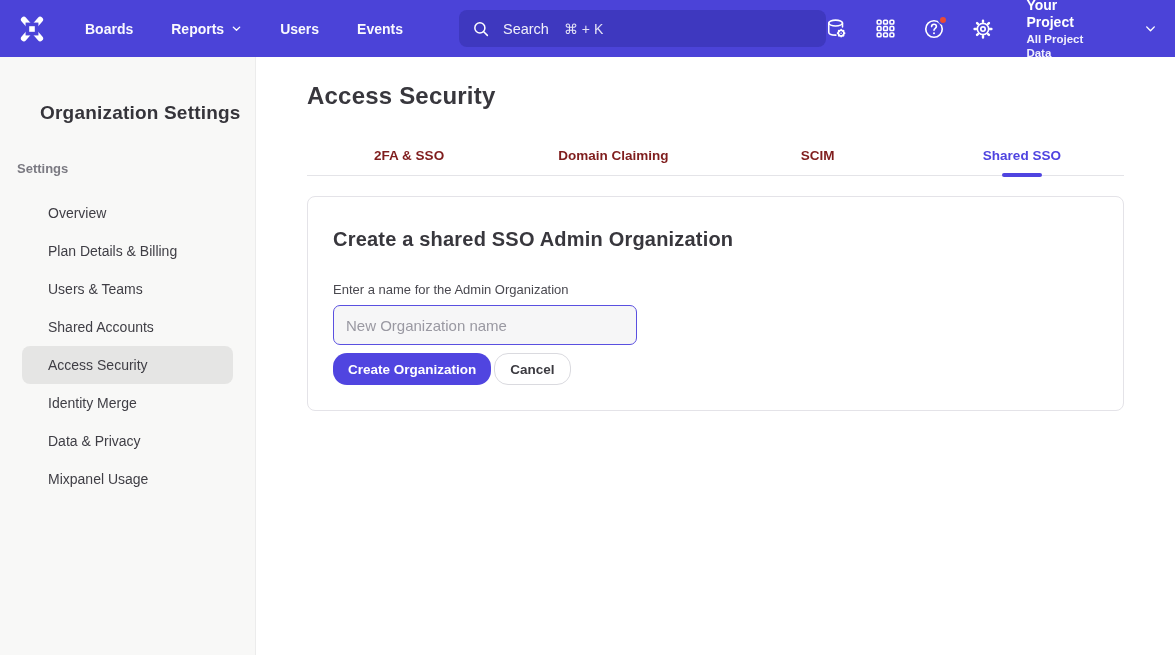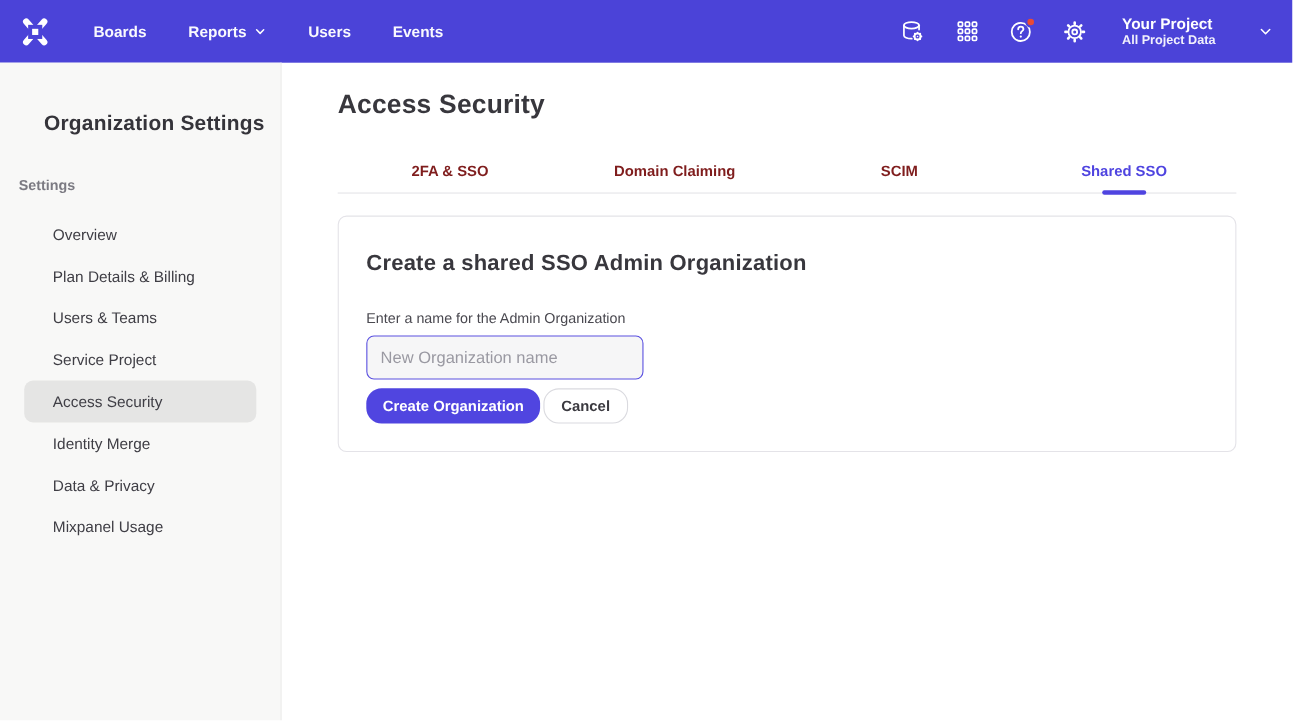--- a/index.html
+++ b/index.html
@@ -54,21 +54,21 @@
   .tab.active { color:#4f44e0; }
   .tab .underline { display:none; }
   .tab.active .underline { display:block; position:absolute; left:50%;
     transform:translateX(-50%); bottom:-2px; width:40px; height:4px;
     border-radius:2px; background:#4f44e0; }
 
   .card { margin-top:20px; border:1px solid #e4e3e8; border-radius:8px;
     padding:31px 25px 25px; background:#fff; }
   .card-title { font-size:20px; font-weight:700; color:#38373d; letter-spacing:.2px; }
   .input-label { margin-top:31px; font-size:13px; color:#4a4950; }
-  .org-input { margin-top:8px; display:block; width:252px; height:40px;
+  .org-input { margin-top:8px; display:block; width:304px; height:40px;
     border:1.5px solid #5a50e0; border-radius:7px; background:#f6f6f7;
     padding:0 12px; font-size:15px; color:#38373d; outline:none;
     font-family:"Liberation Sans", sans-serif; }
   .org-input::placeholder { color:#9a99a2; }
   .btn-row { margin-top:8px; display:flex; gap:3px; }
   .btn { height:32px; border-radius:14px; font-size:13.5px; cursor:pointer;
     font-family:"Liberation Sans", sans-serif; }
   .btn-primary { padding:0 15px; background:#5045e0; color:#fff; border:none;
     font-weight:700; }
   .btn-secondary { padding:0 15px; background:#fff; color:#3b3a40;
@@ -99,20 +99,30 @@
       </span>
     </div>
     <div class="nav-item">
       <span>Users</span>
     </div>
     <div class="nav-item">
       <span>Events</span>
     </div>
   </nav>
 
+  <div class="searchbox">
+    <span style="display:flex;">
+      <svg width="18" height="18" viewBox="0 0 24 24">
+          <circle cx="10.5" cy="10.5" r="6.7" fill="none" stroke="#fff" stroke-width="2"></circle>
+          <line x1="15.6" y1="15.6" x2="20.5" y2="20.5" stroke="#fff" stroke-width="2" stroke-linecap="round"></line>
+        </svg>
+    </span>
+    <span class="s-label">Search</span>
+    <span class="s-short">⌘ + K</span>
+  </div>
 
   <div class="nav-right">
     <div class="nav-icon">
       <svg width="22" height="22" viewBox="0 0 24 24" fill="none" stroke="#fff" stroke-width="1.7" stroke-linecap="round">
         <ellipse cx="10.5" cy="5.5" rx="7.5" ry="3.2"></ellipse>
         <path d="M3 5.5 v10 c0 1.8 3.3 3.2 7.5 3.2 h0.3"></path>
         <path d="M18 5.5 v4.2"></path>
         <circle cx="16.5" cy="16.5" r="3.1"></circle>
         <circle cx="16.5" cy="16.5" r="0.8" fill="#fff" stroke="none"></circle>
         <path d="M16.5 12.6 v1 M16.5 19.4 v1 M12.6 16.5 h1 M19.4 16.5 h1 M13.8 13.8 l0.7 0.7 M18.5 18.5 l0.7 0.7 M19.2 13.8 l-0.7 0.7 M14.5 18.5 l-0.7 0.7"></path>
@@ -166,21 +176,21 @@
       <div class="side-item">
           <span>Overview</span>
         </div>
       <div class="side-item">
           <span>Plan Details &amp; Billing</span>
         </div>
       <div class="side-item">
           <span>Users &amp; Teams</span>
         </div>
       <div class="side-item">
-          <span>Service Project</span>
+          <span>Shared Accounts</span>
         </div>
       <div class="side-item selected">
           <span>Access Security</span>
         </div>
       <div class="side-item">
           <span>Identity Merge</span>
         </div>
       <div class="side-item">
           <span>Data &amp; Privacy</span>
         </div>

